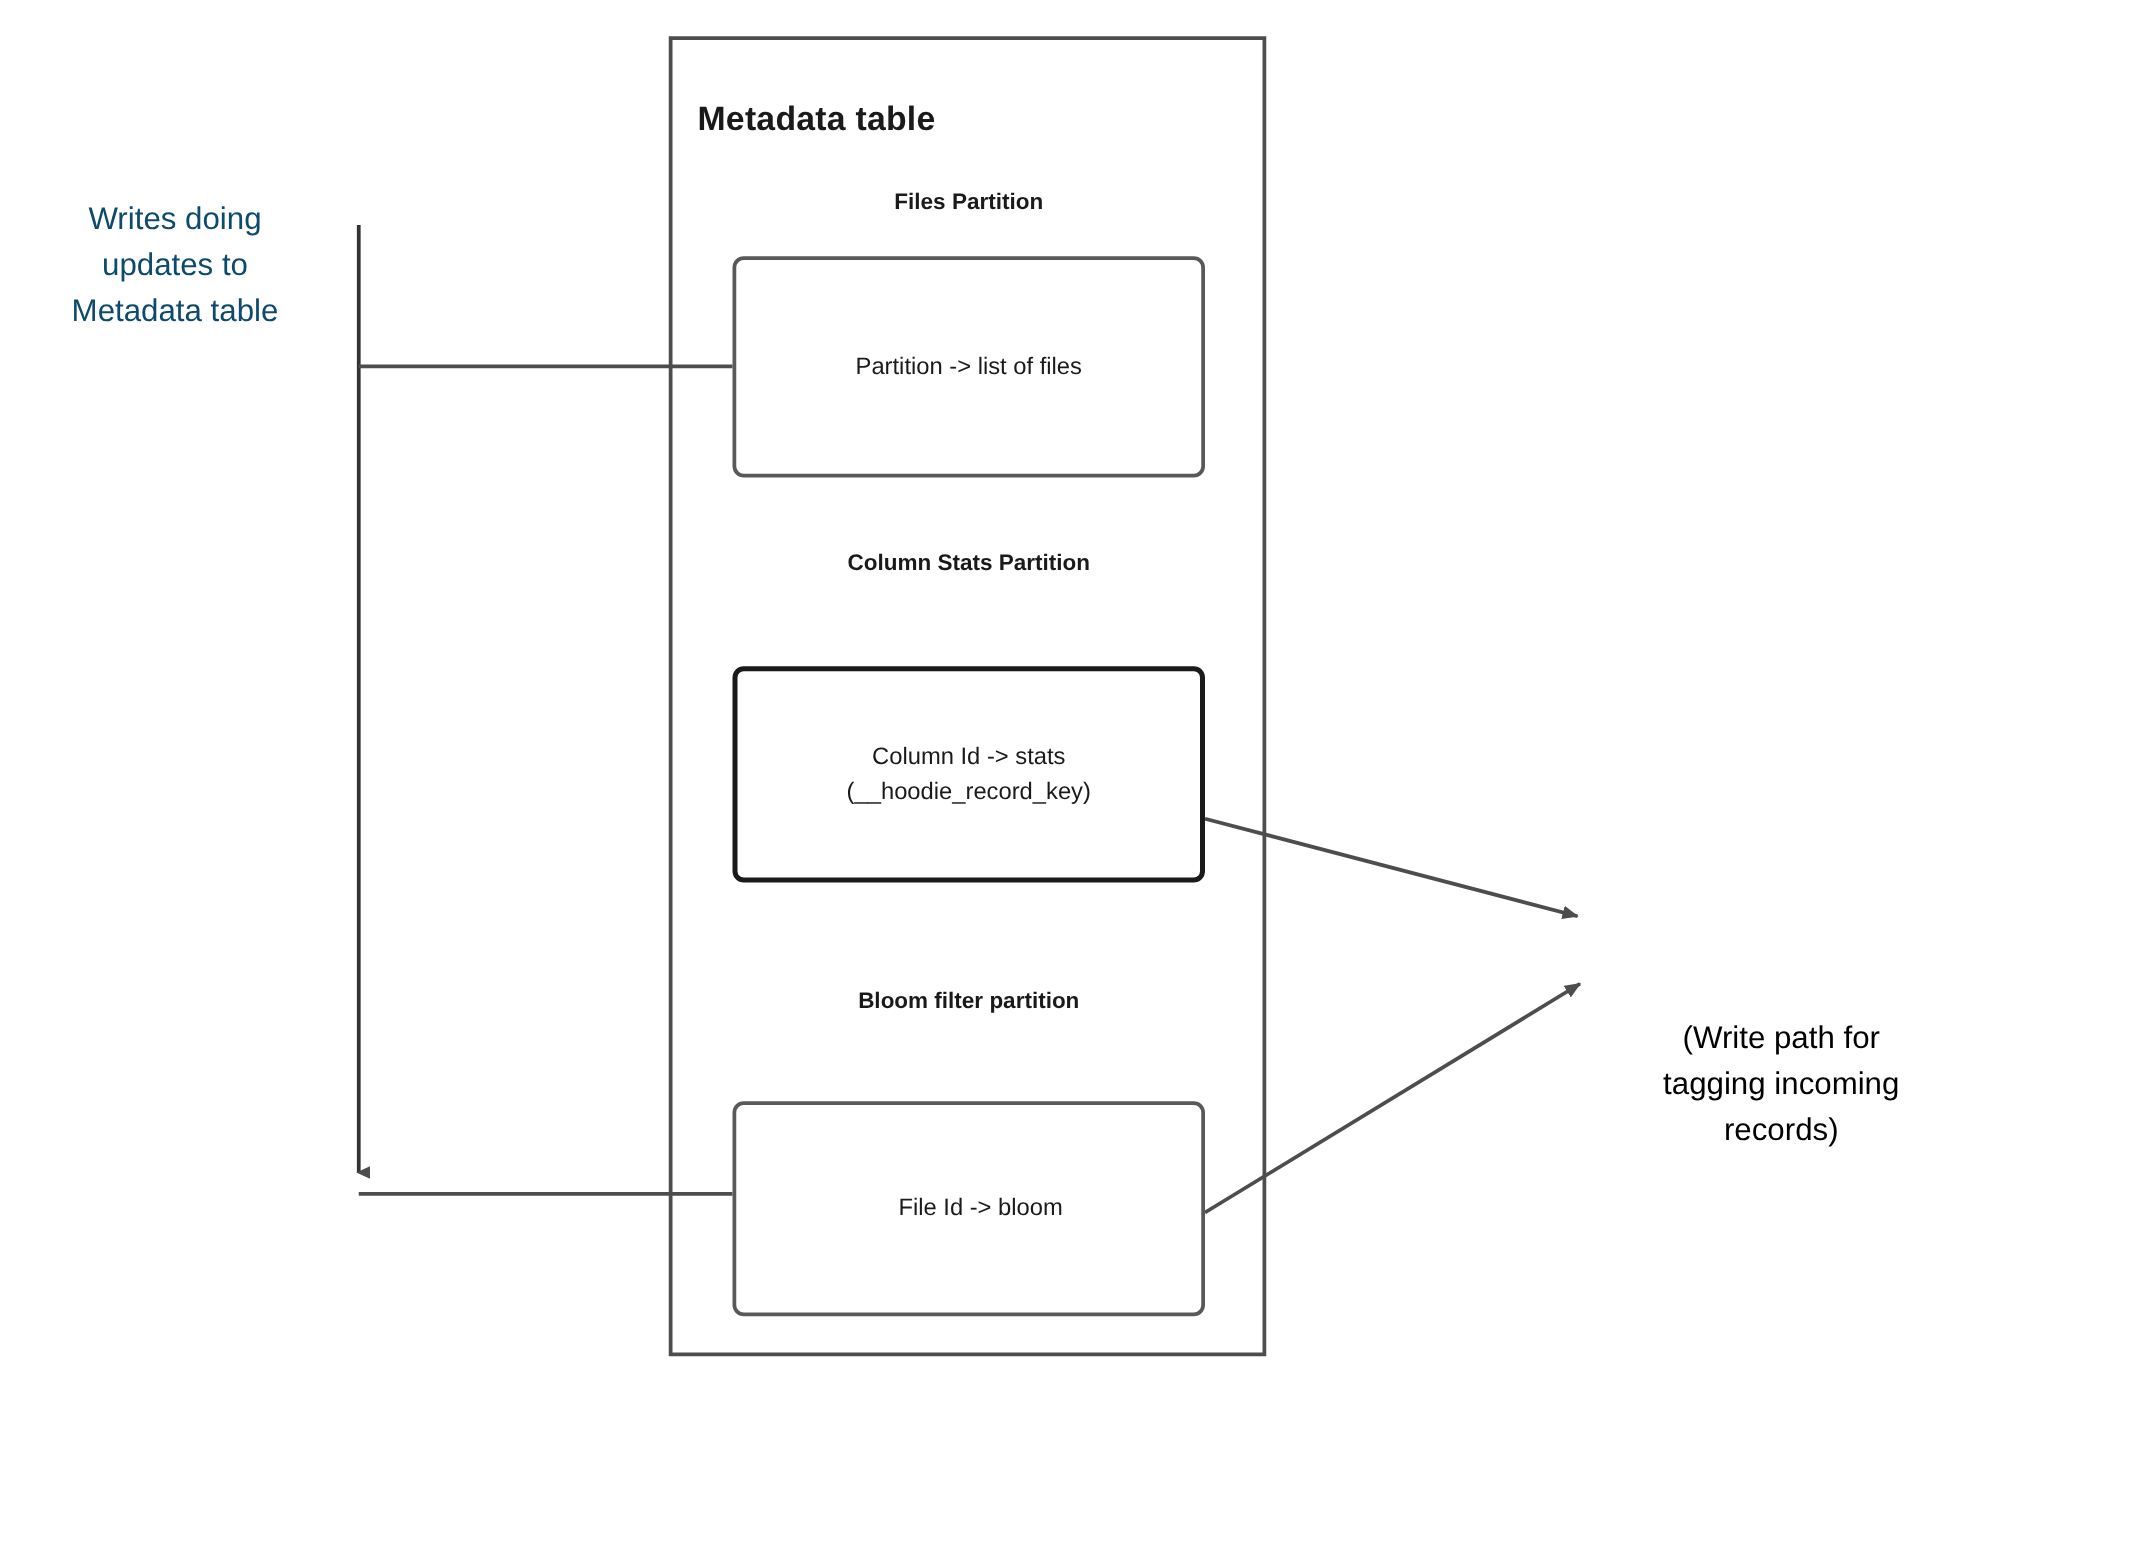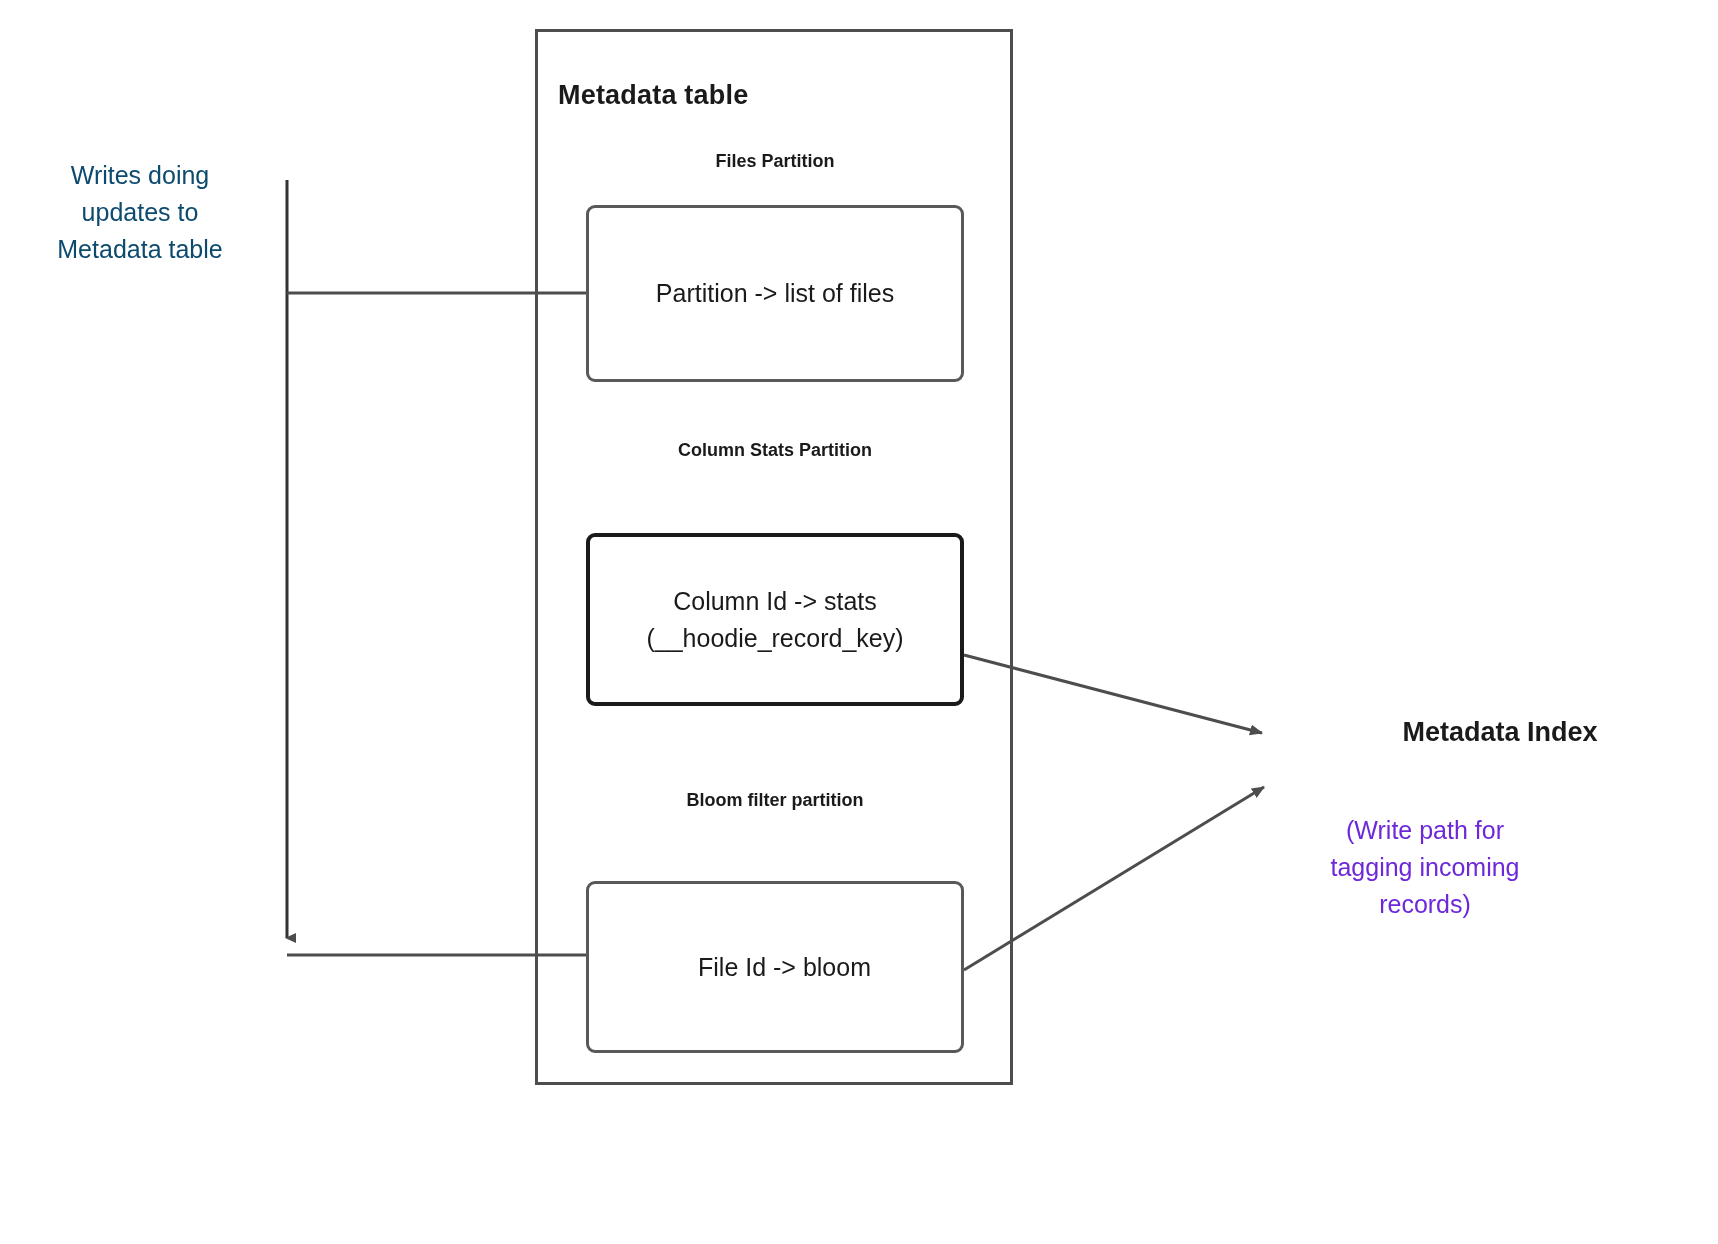--- a/index.html
+++ b/index.html
@@ -63,21 +63,21 @@
     display: flex;
     align-items: center;
     justify-content: center;
     text-align: center;
   }
   .inner-box.strong {
     border-color: #1a1a1a;
     border-width: 4px;
   }
   .inner-text {
-    font-size: 25px;
+    font-size: 19px;
     color: #1a1a1a;
     line-height: 1.45;
     white-space: pre-line;
   }
   .left-caption {
     position: absolute;
     left: 10px;
     top: 157px;
     width: 260px;
     text-align: center;
@@ -96,21 +96,21 @@
     font-weight: bold;
     color: #1a1a1a;
   }
   .right-caption {
     position: absolute;
     left: 1300px;
     top: 812px;
     width: 250px;
     text-align: center;
     font-size: 25px;
-    color: #6d28d9;
+    color: #000000;
     line-height: 1.48;
     white-space: pre-line;
   }
 </style>
 </head>
 <body>
 
 <div id="canvas">
 
   <svg id="wires" viewBox="0 0 1718 1244">
@@ -159,18 +159,17 @@
     <span class="inner-text">Column Id  -&gt; stats
 (__hoodie_record_key)</span>
   </div>
 
   <div class="section-title" style="top:787px;">Bloom filter
 partition</div>
   <div class="inner-box" style="top:881px; height:172px;padding-left:19px;">
     <span class="inner-text">File Id -&gt; bloom</span>
   </div>
 
-  <div class="right-title">Metadata Index</div>
   <div class="right-caption">(Write path for
 tagging incoming
 records)</div>
 
 </div>
 
 </body></html>

